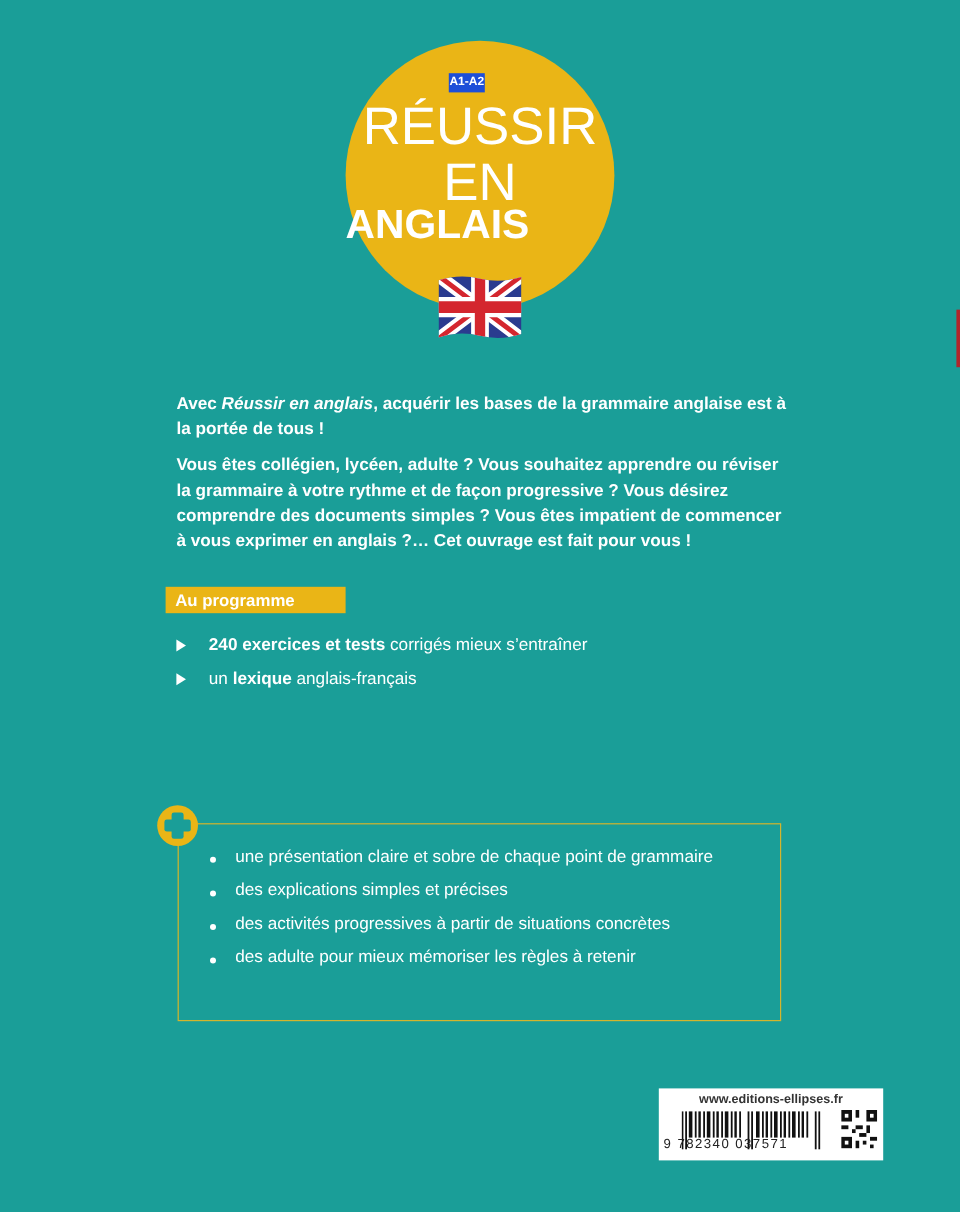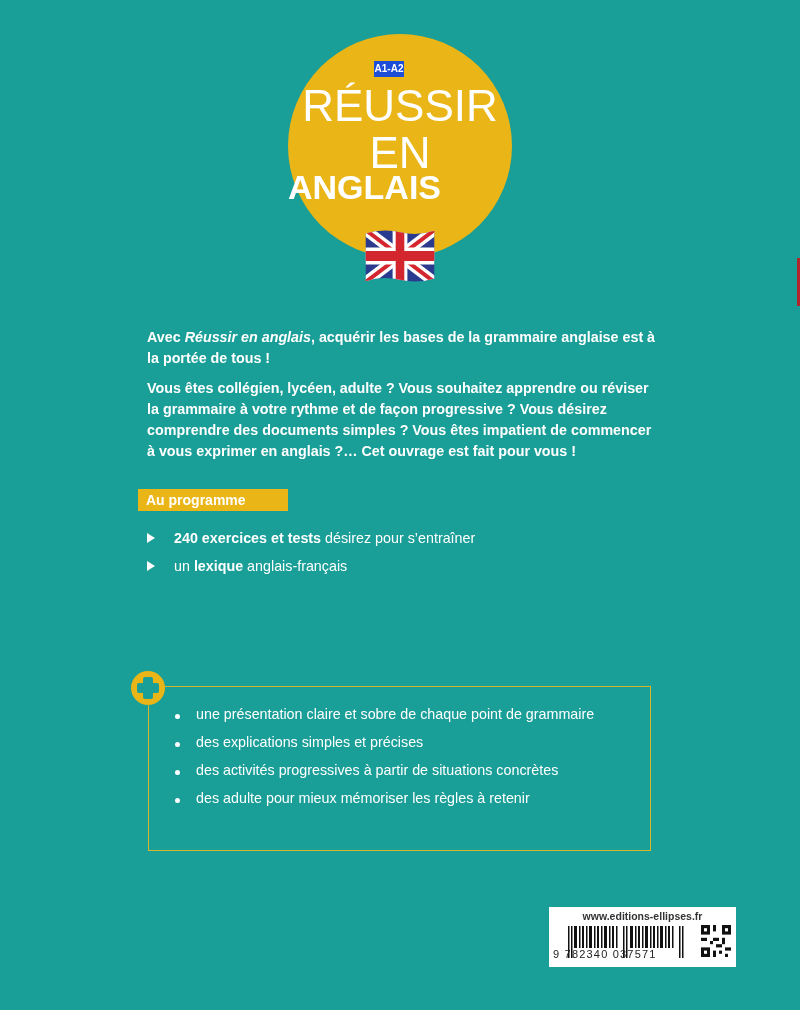--- a/index.html
+++ b/index.html
@@ -61,21 +61,21 @@
   <b><span>Avec </span><i>Réussir en anglais</i><span>, acquérir les bases de la grammaire anglaise est à la portée de tous !</span></b>
 </div>
 <div class="p2">Vous êtes collégien, lycéen, adulte ? Vous souhaitez apprendre ou réviser la grammaire à votre rythme et de façon progressive ? Vous désirez comprendre des documents simples ? Vous êtes impatient de commencer à vous exprimer en anglais ?… Cet ouvrage est fait pour vous !</div>
 
 <div class="prog-label">Au programme</div>
 <ul class="prog">
   <li>
       <span class="tri"></span>
       <span></span>
       <b>240 exercices et tests</b>
-      <span style="white-space:pre"> désirez pour s’entraîner</span>
+      <span style="white-space:pre"> corrigés mieux s’entraîner</span>
     </li>
   <li>
       <span class="tri"></span>
       <span style="white-space:pre">un </span>
       <b>lexique</b>
       <span style="white-space:pre"> anglais-français</span>
     </li>
 </ul>
 
 <div class="box"></div>

